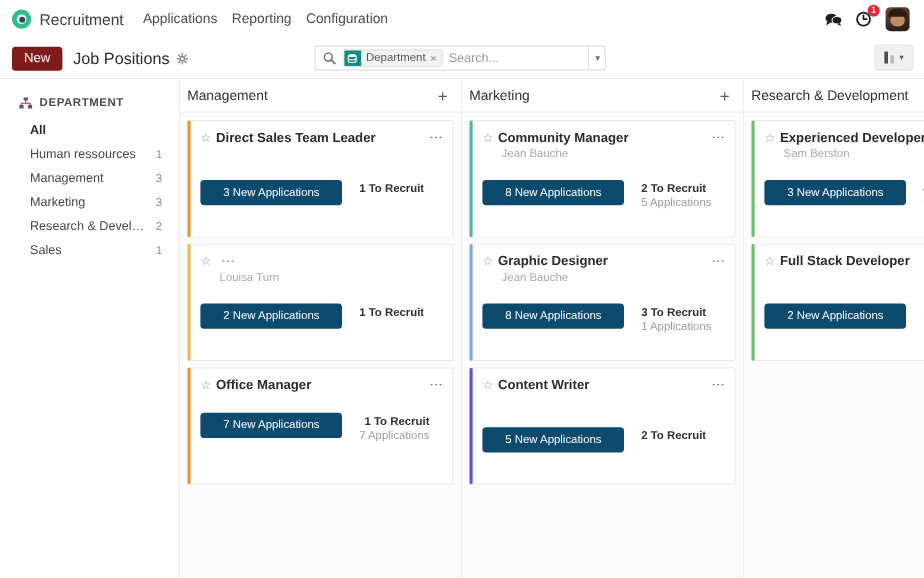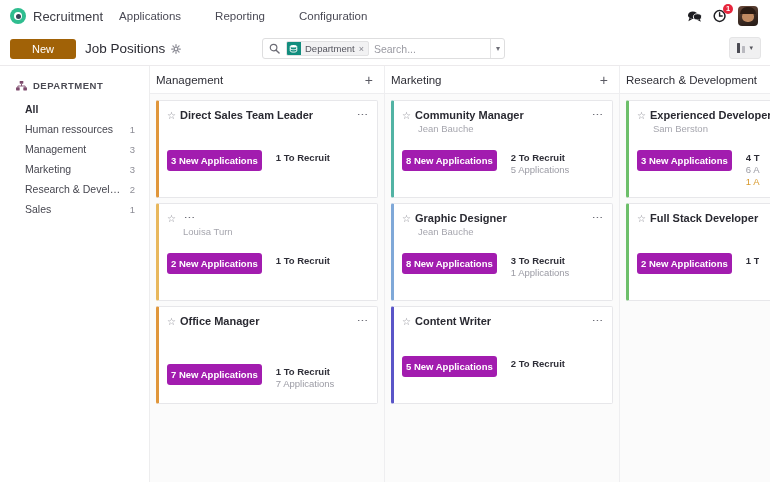--- a/index.html
+++ b/index.html
@@ -47,21 +47,21 @@
     left: 5.5px; top: 5.5px;
     width: 5px; height: 5px;
     border-radius: 50%;
     background: #384257;
     z-index: 2;
   }
   .brand-name {
     font-size: 13px;
     color: #3c3c44;
   }
-  .menu-items { display: flex; align-items: center; gap: 34px; }
+  .menu-items { display: flex; align-items: center; gap: 12px; }
   .menu-item {
     font-size: 11.5px;
     color: #4a4a55;
     cursor: pointer;
     white-space: nowrap;
   }
   .topbar-right {
     margin-left: auto;
     display: flex;
     align-items: center;
@@ -112,24 +112,24 @@
   
   .controlbar {
     height: 33px;
     display: flex;
     align-items: center;
     padding: 0 10px;
     background: #ffffff;
     position: relative;
   }
   .btn-new {
-    background: #a16207;
+    background: #7f1d1d;
     color: #ffffff;
     font-size: 11px;
-    padding: 4px 22px;
+    padding: 4px 10px;
     border-radius: 3px;
     border: none;
     cursor: pointer;
     margin-right: 9px;
     font-family: inherit;
   }
   .page-title {
     font-size: 13.5px;
     color: #2b2b33;
     display: flex;
@@ -329,26 +329,26 @@
     font-size: 9.5px;
     color: #a6a6ae;
     margin: 1px 0 0 16px;
   }
   .kcard-bottom {
     display: flex;
     align-items: flex-start;
     margin-top: 16px;
   }
   .pill {
-    background: #a21caf;
+    background: #0c4a6e;
     color: #ffffff;
     font-size: 9.5px;
-    font-weight: bold;
+    font-weight: normal;
     border-radius: 3px;
-    padding: 5px 4px;
+    padding: 5px 19px;
     white-space: nowrap;
     cursor: pointer;
   }
   .kcard-stats {
     margin-left: 14px;
     padding-top: 2px;
     display: flex;
     flex-direction: column;
     gap: 1px;
     overflow: hidden;
@@ -521,21 +521,21 @@
                 <span class="stat-strong">1 To Recruit</span>
               </div>
             </div>
           </div>
           <div class="kcard" style="border-left-color: rgb(224, 150, 59);">
             <div class="kcard-top">
               <span class="star-icon">☆</span>
               <span class="kcard-title">Office Manager</span>
               <span class="kcard-menu">⋮</span>
             </div>
-            <div class="kcard-bottom" style="margin-top: 36px;">
+            <div class="kcard-bottom" style="margin-top: 16px; text-align: right;">
               <span class="pill">7 New Applications</span>
               <div class="kcard-stats">
                 <span class="stat-strong">1 To Recruit</span>
                 <span class="stat-muted">7 Applications</span>
               </div>
             </div>
           </div>
         </div>
       </div>
       <div class="kcol">

